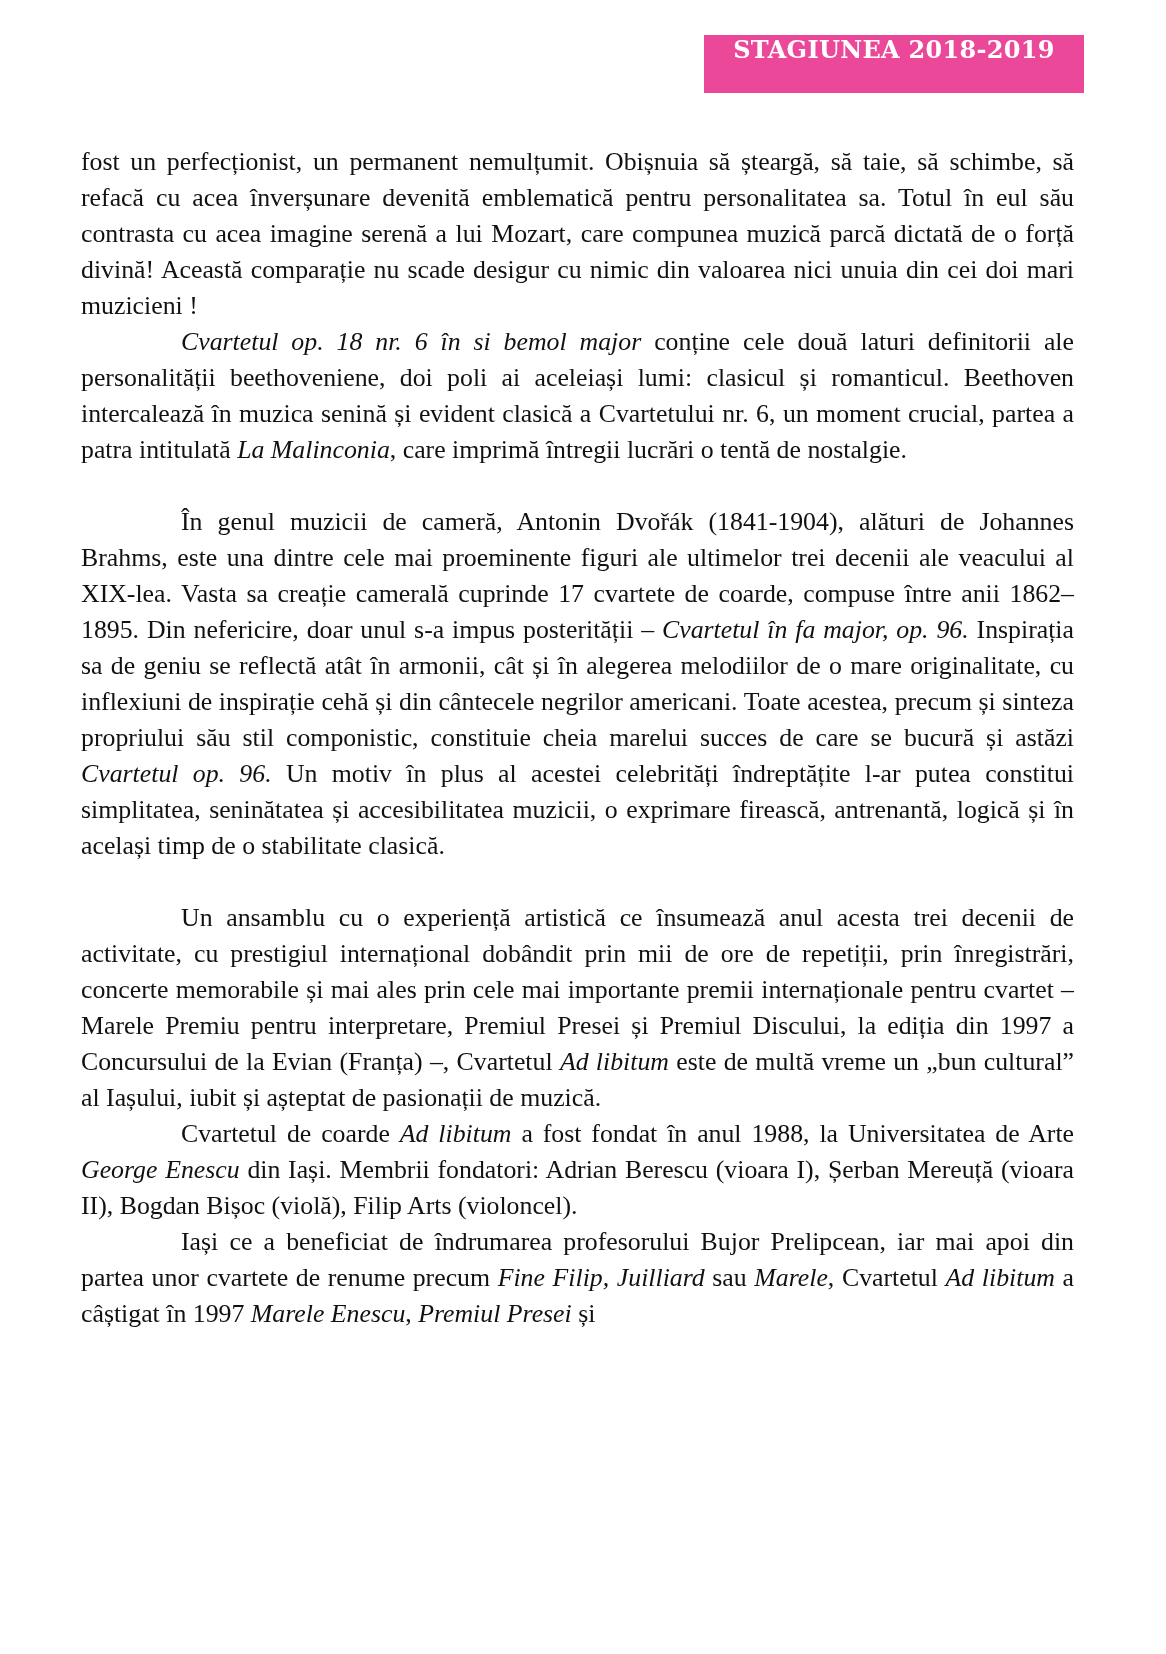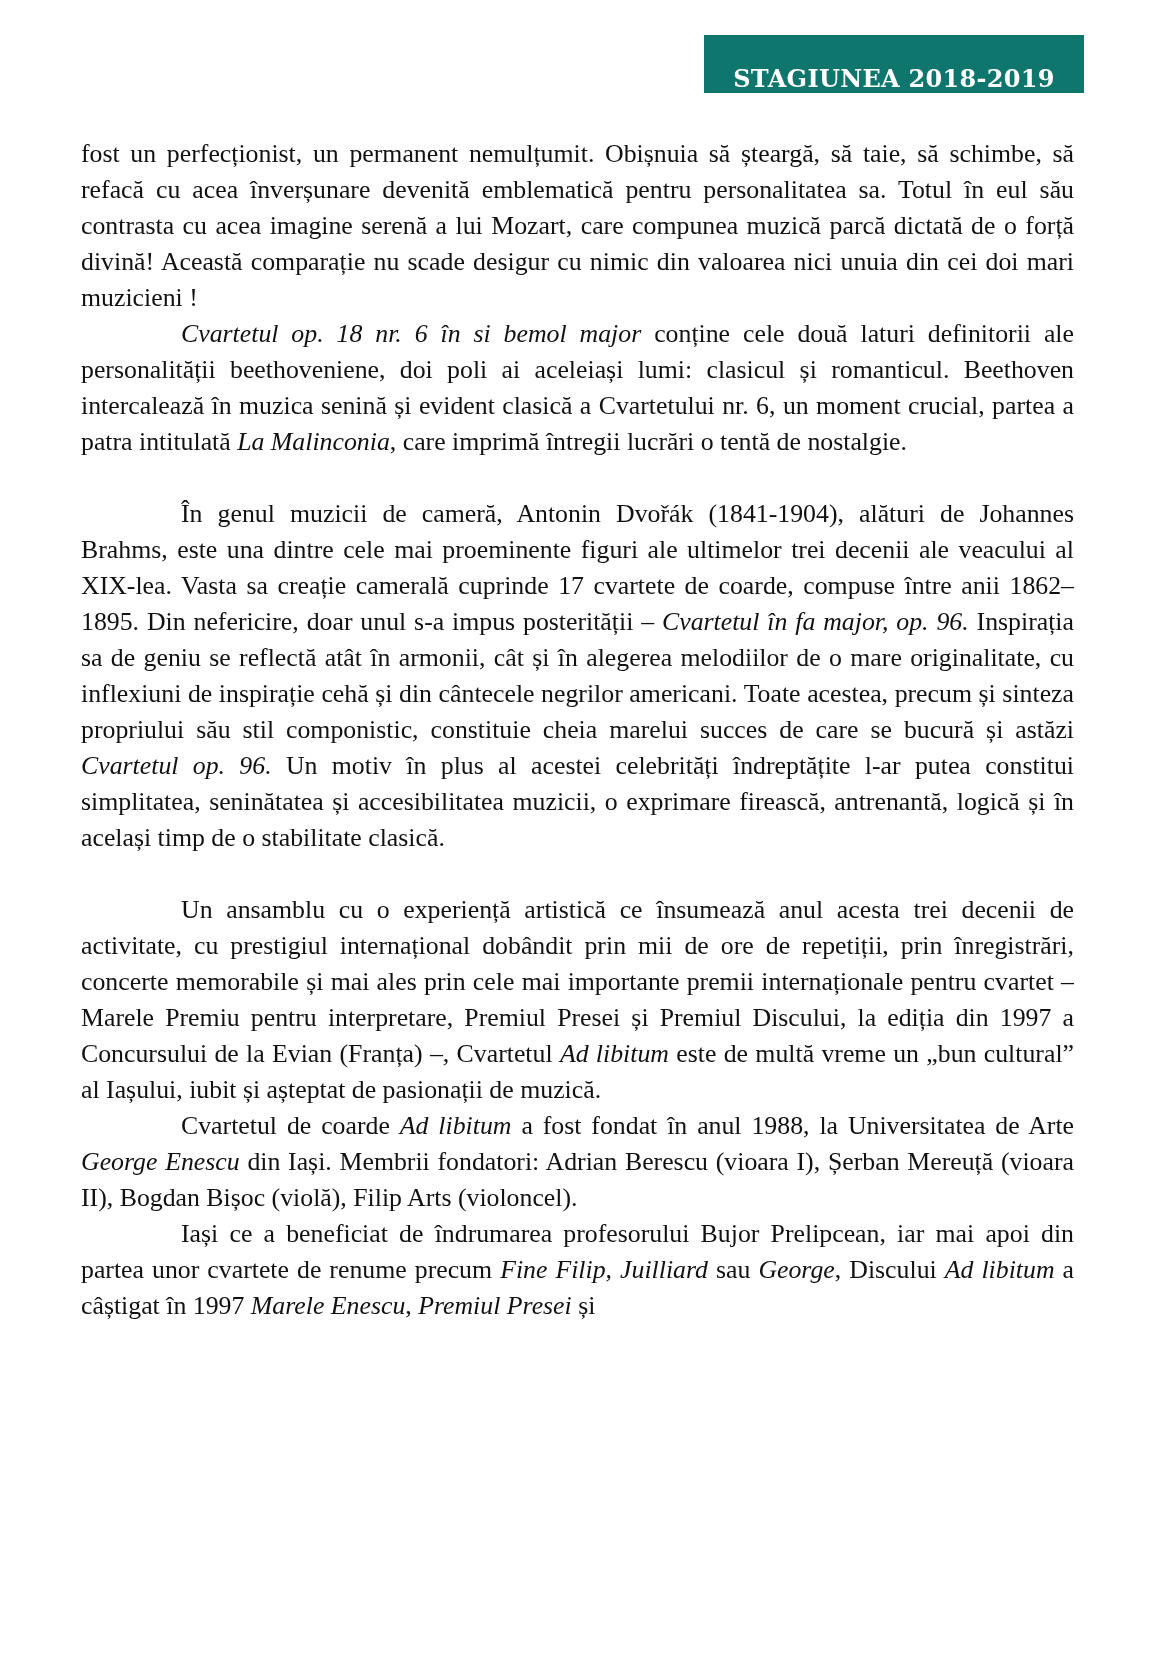--- a/index.html
+++ b/index.html
@@ -1,24 +1,24 @@
 <!DOCTYPE html>
 <html><head>
 <meta charset="utf-8">
 <style>
   html, body { margin: 0; padding: 0; background: #ffffff; }
   body { width: 1166px; height: 1654px; position: relative; overflow: hidden; }
   .banner {
     position: absolute; left: 704px; top: 35px; width: 380px; height: 58px;
-    background: #0f766e; color: #ffffff;
+    background: #ec4899; color: #ffffff;
     font-family: "DejaVu Serif", serif; font-weight: bold; font-size: 24px;
-    display: flex; align-items: flex-end; justify-content: center; letter-spacing: 0.3px;
+    display: flex; align-items: flex-start; justify-content: center; letter-spacing: 0.3px;
   }
   .content {
-    position: absolute; left: 81px; top: 136px; width: 993px;
+    position: absolute; left: 81px; top: 144px; width: 993px;
     font-family: "Liberation Serif", serif; font-size: 25.8px; line-height: 36px;
     color: #111111; text-align: justify;
   }
   .content p { margin: 0; }
   .indent { text-indent: 100px; }
   .gap { height: 36px; }
   b { font-weight: normal; }
   i { font-style: italic; }
 </style>
 </head>
@@ -36,14 +36,14 @@
   <div class="gap"></div>
 
   <p class="indent"><span>În genul muzicii de cameră, </span><b>Antonin Dvořák</b><span> (1841-1904), alături de Johannes Brahms, este una dintre cele mai proeminente figuri ale ultimelor trei decenii ale veacului al XIX-lea. Vasta sa creație camerală cuprinde 17 cvartete de coarde, compuse între anii 1862–1895. Din nefericire, doar unul s-a impus posterității – </span><b><i>Cvartetul în fa major, op. 96.</i></b><span> Inspirația sa de geniu se reflectă atât în armonii, cât și în alegerea melodiilor de o mare originalitate, cu inflexiuni de inspirație cehă și din cântecele negrilor americani. Toate acestea, precum și sinteza propriului său stil componistic, constituie cheia marelui succes de care se bucură și astăzi </span><i>Cvartetul op. 96.</i><span> Un motiv în plus al acestei celebrități îndreptățite l-ar putea constitui simplitatea, seninătatea și accesibilitatea muzicii, o exprimare firească, antrenantă, logică și în același timp de o stabilitate clasică.</span></p>
 
   <div class="gap"></div>
 
   <p class="indent"><span>Un ansamblu cu o experiență artistică ce însumează anul acesta trei decenii de activitate, cu prestigiul internațional dobândit prin mii de ore de repetiții, prin înregistrări, concerte memorabile și mai ales prin cele mai importante premii internaționale pentru cvartet – Marele Premiu pentru interpretare, Premiul Presei și Premiul Discului, la ediția din 1997 a Concursului de la Evian (Franța) –, </span><b>Cvartetul </b><b><i>Ad libitum</i></b><span> este de multă vreme un „bun cultural” al Iașului, iubit și așteptat de pasionații de muzică.</span></p>
 
   <p class="indent"><span>Cvartetul de coarde </span><i>Ad libitum</i><span> a fost fondat în anul 1988, la Universitatea de Arte </span><i>George Enescu</i><span> din Iași. Membrii fondatori: Adrian Berescu (vioara I), Șerban Mereuță (vioara II), Bogdan Bișoc (violă), Filip Arts (violoncel).</span></p>
 
-  <p class="indent"><span>Iași ce a beneficiat de îndrumarea profesorului Bujor Prelipcean, iar mai apoi din partea unor cvartete de renume precum </span><i>Fine Filip, Juilliard</i><span> sau </span><i>George</i><span>, Discului </span><i>Ad libitum</i><span> a câștigat în 1997 </span><i>Marele Enescu</i><span>, </span><i>Premiul Presei</i><span> și</span></p>
+  <p class="indent"><span>Iași ce a beneficiat de îndrumarea profesorului Bujor Prelipcean, iar mai apoi din partea unor cvartete de renume precum </span><i>Fine Filip, Juilliard</i><span> sau </span><i>Marele</i><span>, Cvartetul </span><i>Ad libitum</i><span> a câștigat în 1997 </span><i>Marele Enescu</i><span>, </span><i>Premiul Presei</i><span> și</span></p>
 </div>
 
 </body></html>

